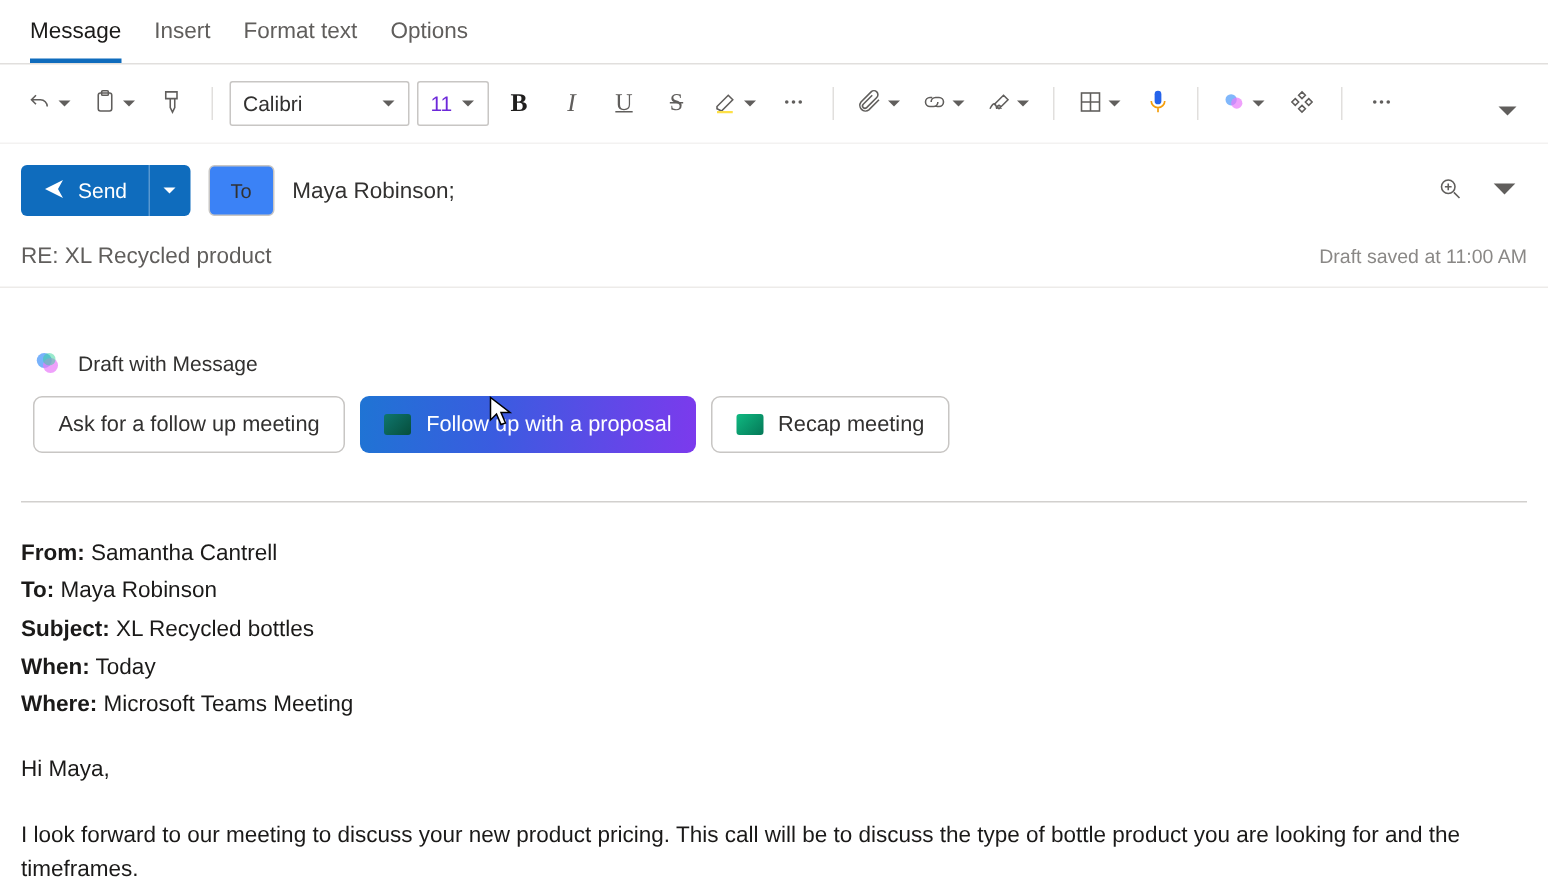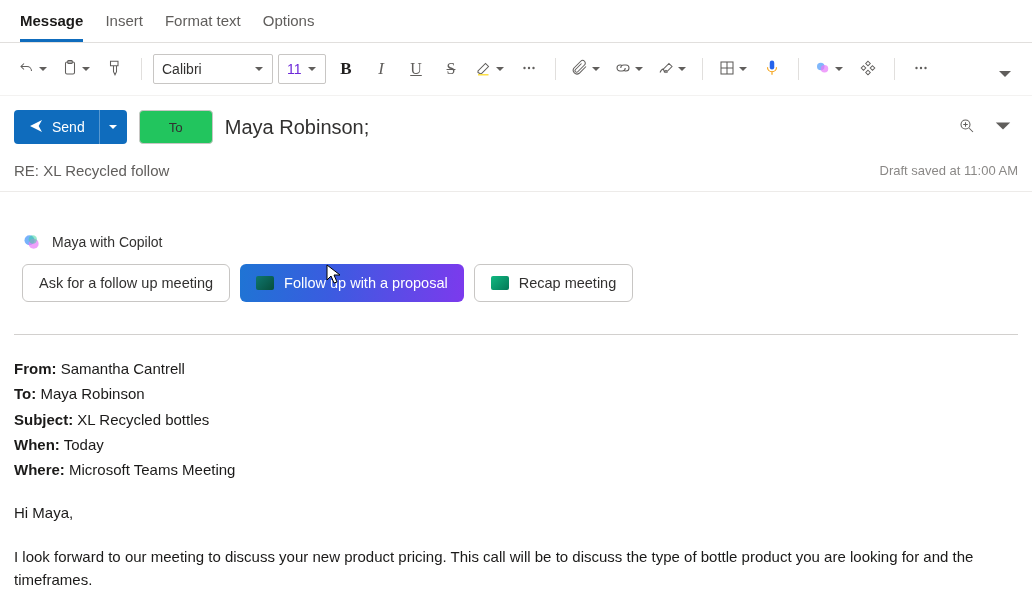--- a/index.html
+++ b/index.html
@@ -1,21 +1,21 @@
 <!DOCTYPE html>
 <html><head>
 <meta charset="utf-8">
 <style>
   * { box-sizing: border-box; margin: 0; padding: 0; }
   html, body { width: 1032px; height: 596px; font-family: "Segoe UI", Arial, sans-serif; font-size: 14px; color: #323130; background: #fff; overflow: hidden; }
 
   
   .tabs { display: flex; gap: 22px; padding: 8px 20px 0 20px; border-bottom: 1px solid #e1dfdd; }
   .tab { padding: 4px 0 10px 0; font-size: 15px; color: #605e5c; cursor: pointer; }
-  .tab.active { color: #1b1a19; border-bottom: 3px solid #0f6cbd; font-weight: 700; }
+  .tab.active { color: #1b1a19; border-bottom: 3px solid #0f6cbd; font-weight: 400; }
 
   
   .toolbar { display: flex; align-items: center; gap: 5px; padding: 10px 14px; border-bottom: 1px solid #f3f2f1; position: relative; }
   .tbtn { display: inline-flex; align-items: center; justify-content: center; height: 32px; min-width: 30px; border: none; background: transparent; color: #605e5c; border-radius: 4px; cursor: pointer; padding: 0 4px; }
   .tbtn svg { width: 18px; height: 18px; }
   .sep { width: 1px; height: 22px; background: #e1dfdd; margin: 0 6px; }
   .dd { display: inline-flex; align-items: center; }
   .caret { margin-left: 2px; }
   .caret svg { width: 10px; height: 10px; }
 
@@ -24,22 +24,22 @@
 
   .toolbar-expand { position: absolute; right: 12px; bottom: 4px; color: #605e5c; }
 
   
   .header-row { display: flex; align-items: center; gap: 12px; padding: 14px 14px 0 14px; }
   .send-btn { display: inline-flex; align-items: center; background: #0f6cbd; color: #fff; border-radius: 4px; height: 34px; overflow: hidden; }
   .send-main { display: inline-flex; align-items: center; gap: 8px; padding: 0 14px; height: 100%; cursor: pointer; }
   .send-main svg { width: 16px; height: 16px; fill: #fff; }
   .send-split { width: 28px; height: 100%; border-left: 1px solid rgba(255,255,255,0.3); display: flex; align-items: center; justify-content: center; cursor: pointer; }
   .send-split svg { width: 10px; height: 10px; fill: #fff; }
-  .to-btn { height: 34px; padding: 0 29px; border: 1px solid #c8c6c4; border-radius: 4px; background: #22c55e; display: flex; align-items: center; color: #323130; cursor: pointer; }
-  .to-input { flex: 1; border: none; outline: none; font-size: 20px; height: 34px; color: #323130; }
+  .to-btn { height: 34px; padding: 0 14px; border: 1px solid #c8c6c4; border-radius: 4px; background: #3b82f6; display: flex; align-items: center; color: #323130; cursor: pointer; }
+  .to-input { flex: 1; border: none; outline: none; font-size: 15px; height: 34px; color: #323130; }
   .zoom-area { display: flex; align-items: center; gap: 6px; color: #605e5c; }
   .zoom-area svg { width: 18px; height: 18px; }
 
   
   .subject-row { padding: 18px 14px 12px 14px; display: flex; justify-content: space-between; align-items: center; border-bottom: 1px solid #edebe9; }
   .subject-text { font-size: 15px; color: #605e5c; }
   .draft-status { font-size: 13px; color: #8a8886; }
 
   
   .copilot-block { padding: 40px 22px 10px 22px; }
@@ -276,34 +276,34 @@
     </button>
     <button class="tbtn">
       <span><svg viewBox="0 0 10 10">
             <path class="c-fill-gray" d="M1 3l4 4 4-4z"></path>
           </svg></span>
     </button>
   </div>
 </div>
 
 <div class="subject-row">
-  <div class="subject-text">RE: XL Recycled follow</div>
+  <div class="subject-text">RE: XL Recycled product</div>
   <div class="draft-status">Draft saved at 11:00 AM</div>
 </div>
 
 <div class="copilot-block" style="position:relative;">
   <div class="copilot-title">
     <span class="copilot-icon">
       <svg viewBox="0 0 24 24">
           <circle cx="9" cy="10" r="6" class="copilot-ring2" opacity="0.85"></circle>
           <circle cx="14" cy="14" r="6" class="copilot-ring1" opacity="0.7"></circle>
           <circle cx="13" cy="9" r="5" class="copilot-ring3" opacity="0.5"></circle>
         </svg>
     </span>
-    <span class="copilot-title-text">Maya with Copilot</span>
+    <span class="copilot-title-text">Draft with Message</span>
   </div>
   <div class="suggestions-row">
     <button class="sug-btn">
       <span>Ask for a follow up meeting</span>
     </button>
     <button class="sug-btn gradient">
       <span class="mini-flag flag-proposal"></span>
       <span>Follow up with a proposal</span>
     </button>
     <button class="sug-btn">

